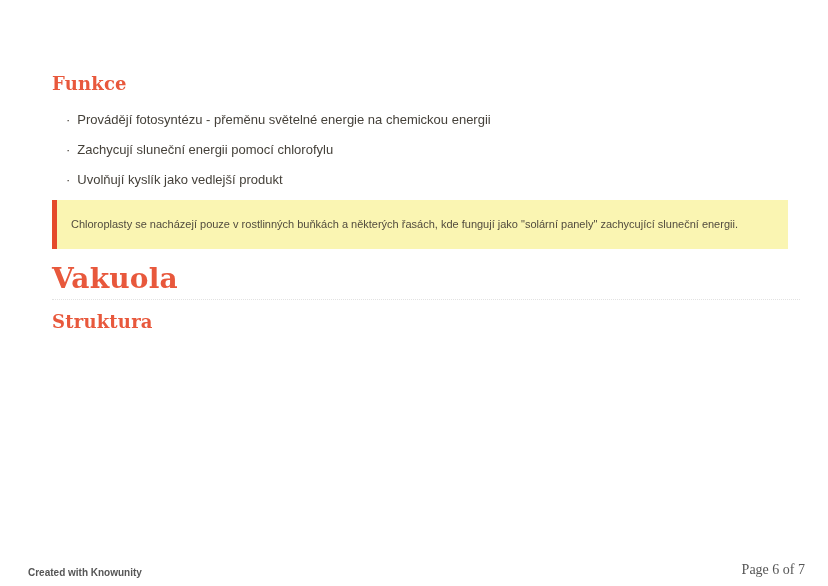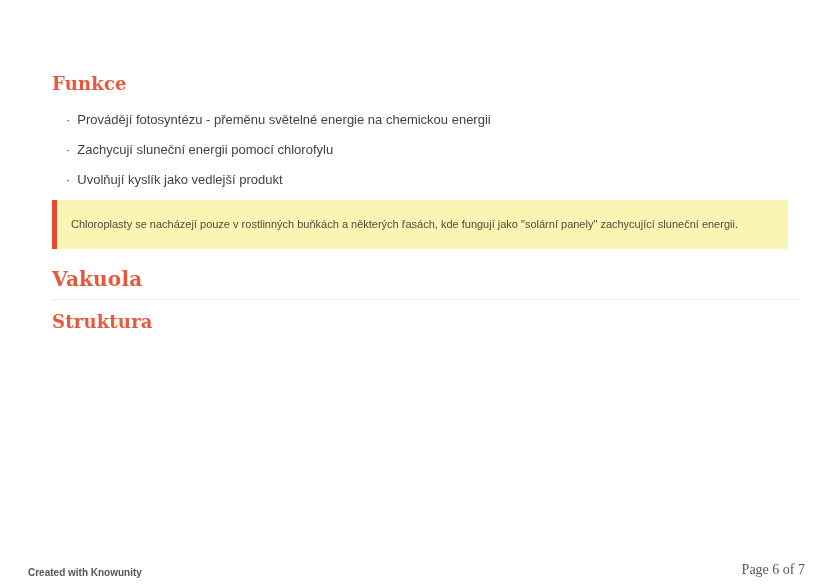--- a/index.html
+++ b/index.html
@@ -67,21 +67,21 @@
   }
   .title-block {
     margin-top: 14px;
     margin-right: -12px;
     border-bottom: 1px dotted var(--divider);
     padding-bottom: 4px;
   }
   h1.page-title {
     font-family: "DejaVu Serif", serif;
     font-weight: 700;
-    font-size: 20px;
+    font-size: 28px;
     line-height: 32px;
     color: var(--accent);
     letter-spacing: 0.2px;
   }
   .heading-struktura { margin-top: 12px; }
   ul.bullet-list.struktura { margin-top: 8px; }
   ul.bullet-list.struktura li { height: 32px; }
   .footer-left {
     position: absolute;
     left: 28px;

